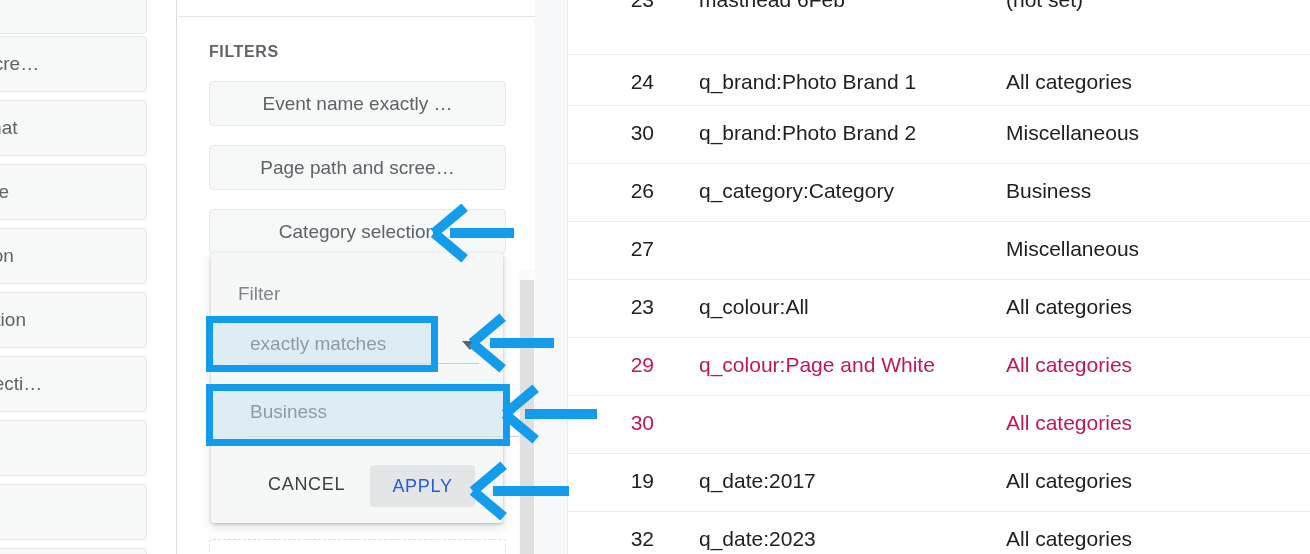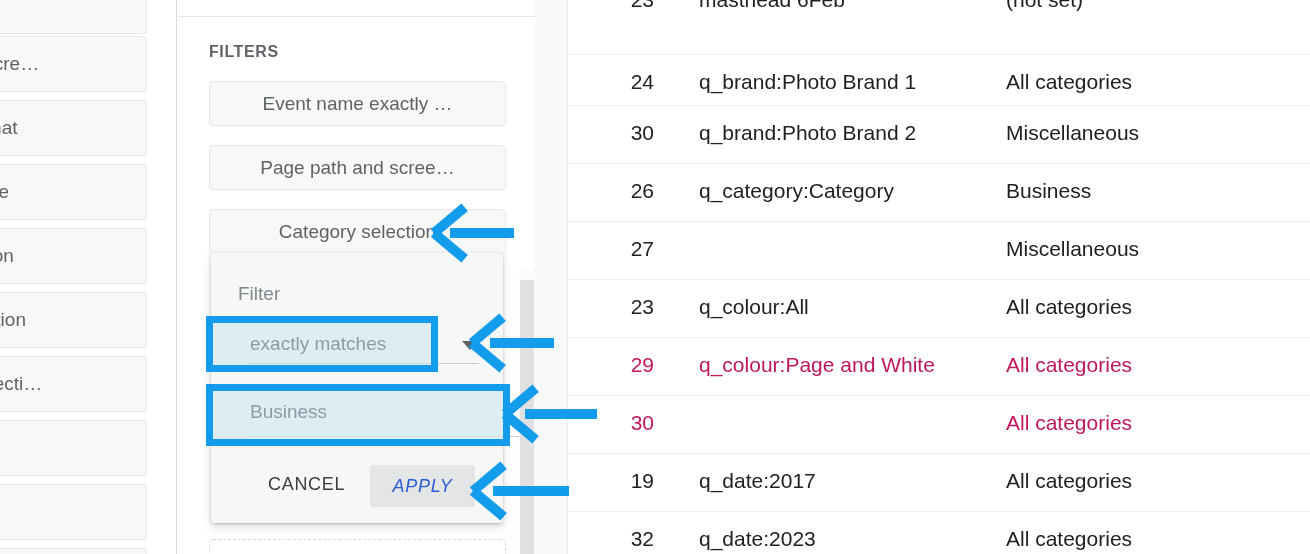--- a/index.html
+++ b/index.html
@@ -54,21 +54,21 @@
   .val-row{position:absolute;left:25px;top:134px;width:290px;height:56px;}
   .val-val{position:absolute;left:14px;top:14px;font-size:19px;color:#202124;}
   .val-underline{position:absolute;left:12px;width:278px;bottom:6px;height:1px;background:#c9ccce;}
   .btn-cancel{
     position:absolute;left:268px;top:474px;font-size:18px;letter-spacing:.7px;
     color:#3c4043;font-weight:400;
   }
   .btn-apply{
     position:absolute;left:370px;top:465px;width:105px;height:42px;
     background:#e4e5e6;border-radius:3px;display:flex;align-items:center;justify-content:center;
-    color:#2a5bd7;font-size:18px;letter-spacing:.7px;font-style:italic;
+    color:#2a5bd7;font-size:18px;letter-spacing:.7px;
   }
 
   
   .scroll-track{position:absolute;left:519px;top:270px;width:16px;height:284px;background:#fbfbfb;}
   .scroll-thumb{position:absolute;left:520px;top:280px;width:14px;height:274px;background:#e0e0e0;border-radius:0;}
 
   
   .gutter{position:absolute;left:535px;top:0;width:33px;height:554px;background:#f6f8f9;}
   .gutter-line{position:absolute;left:567px;top:0;width:1px;height:554px;background:#e8eaec;}
 

